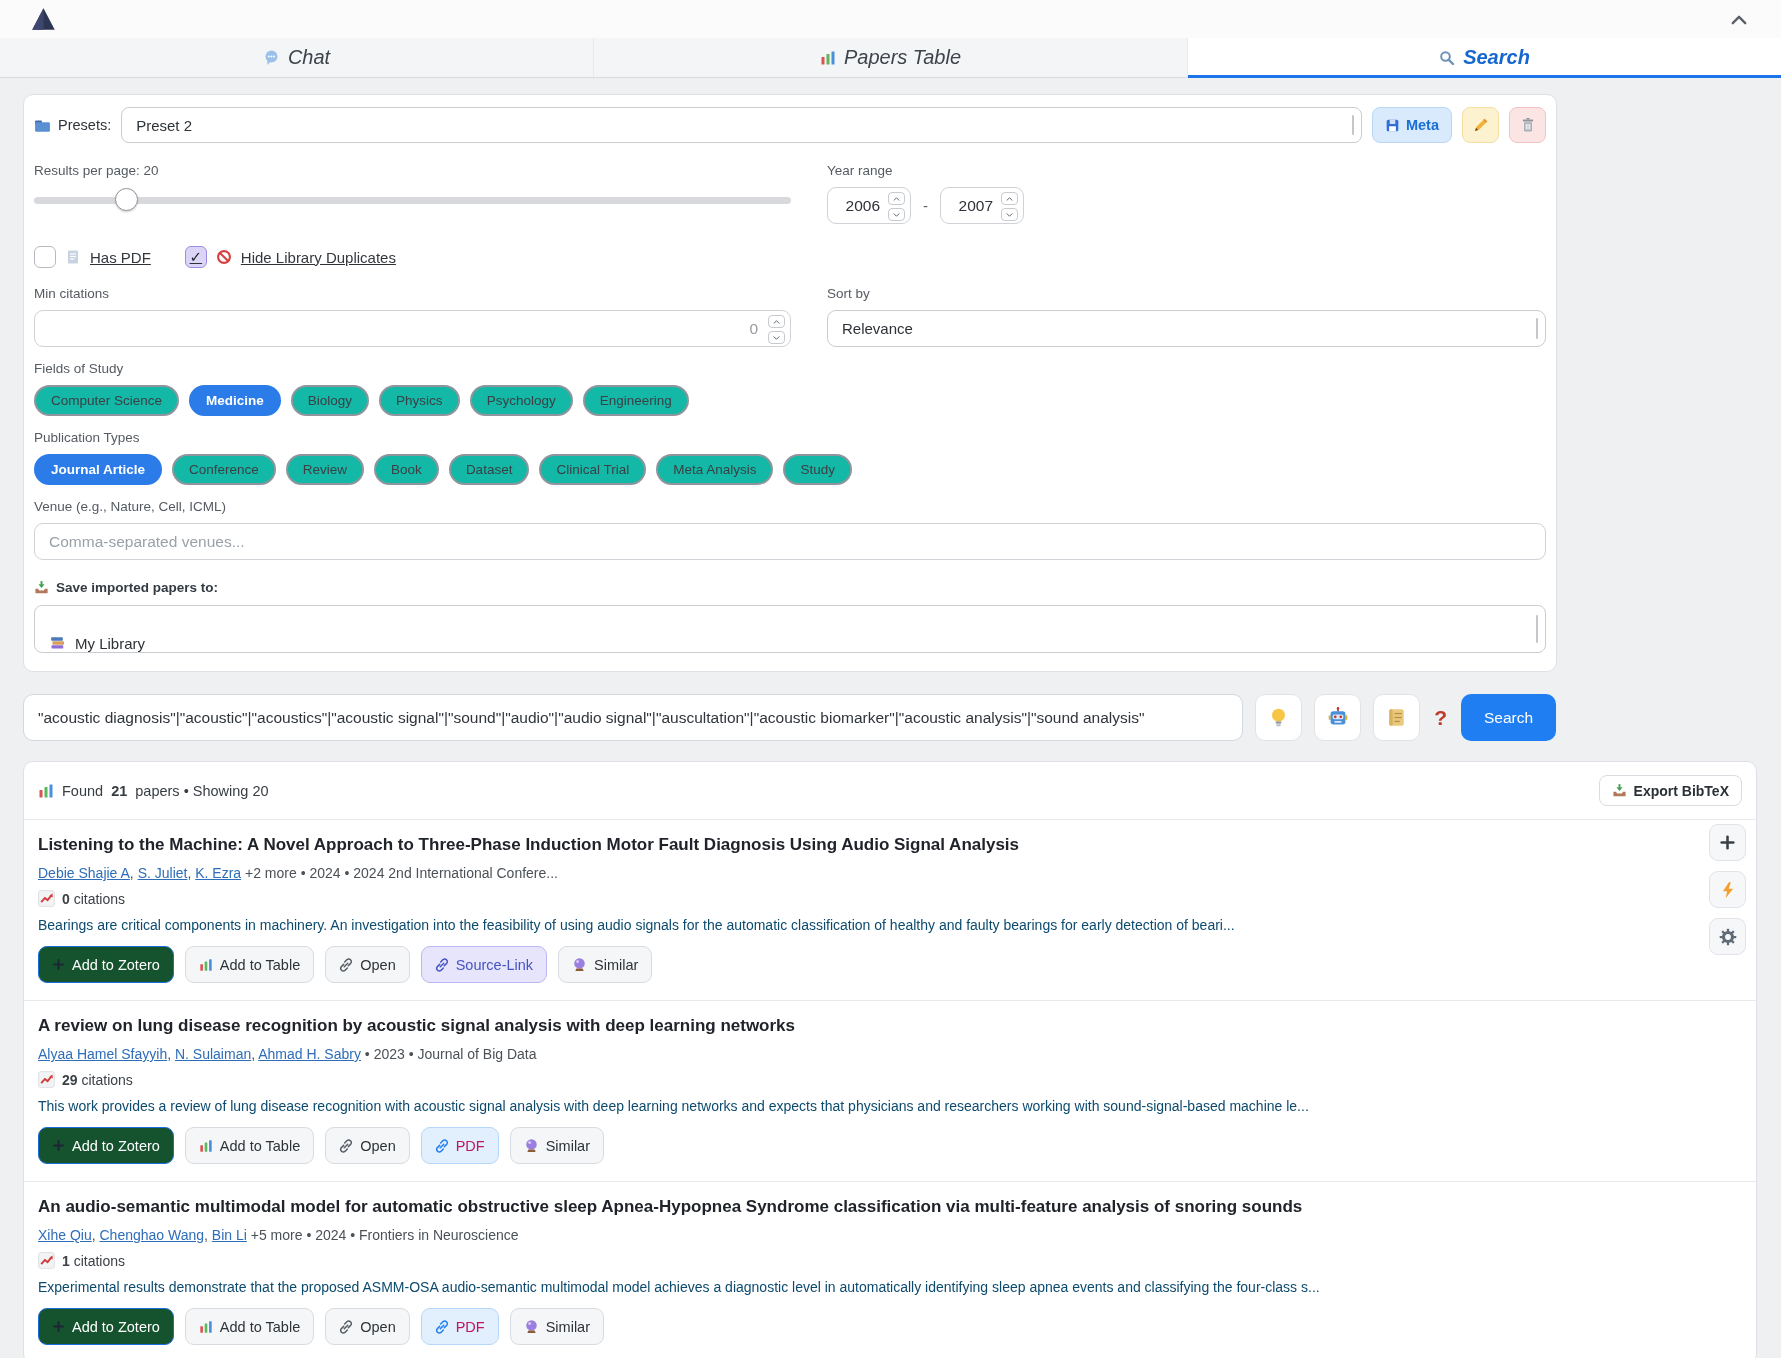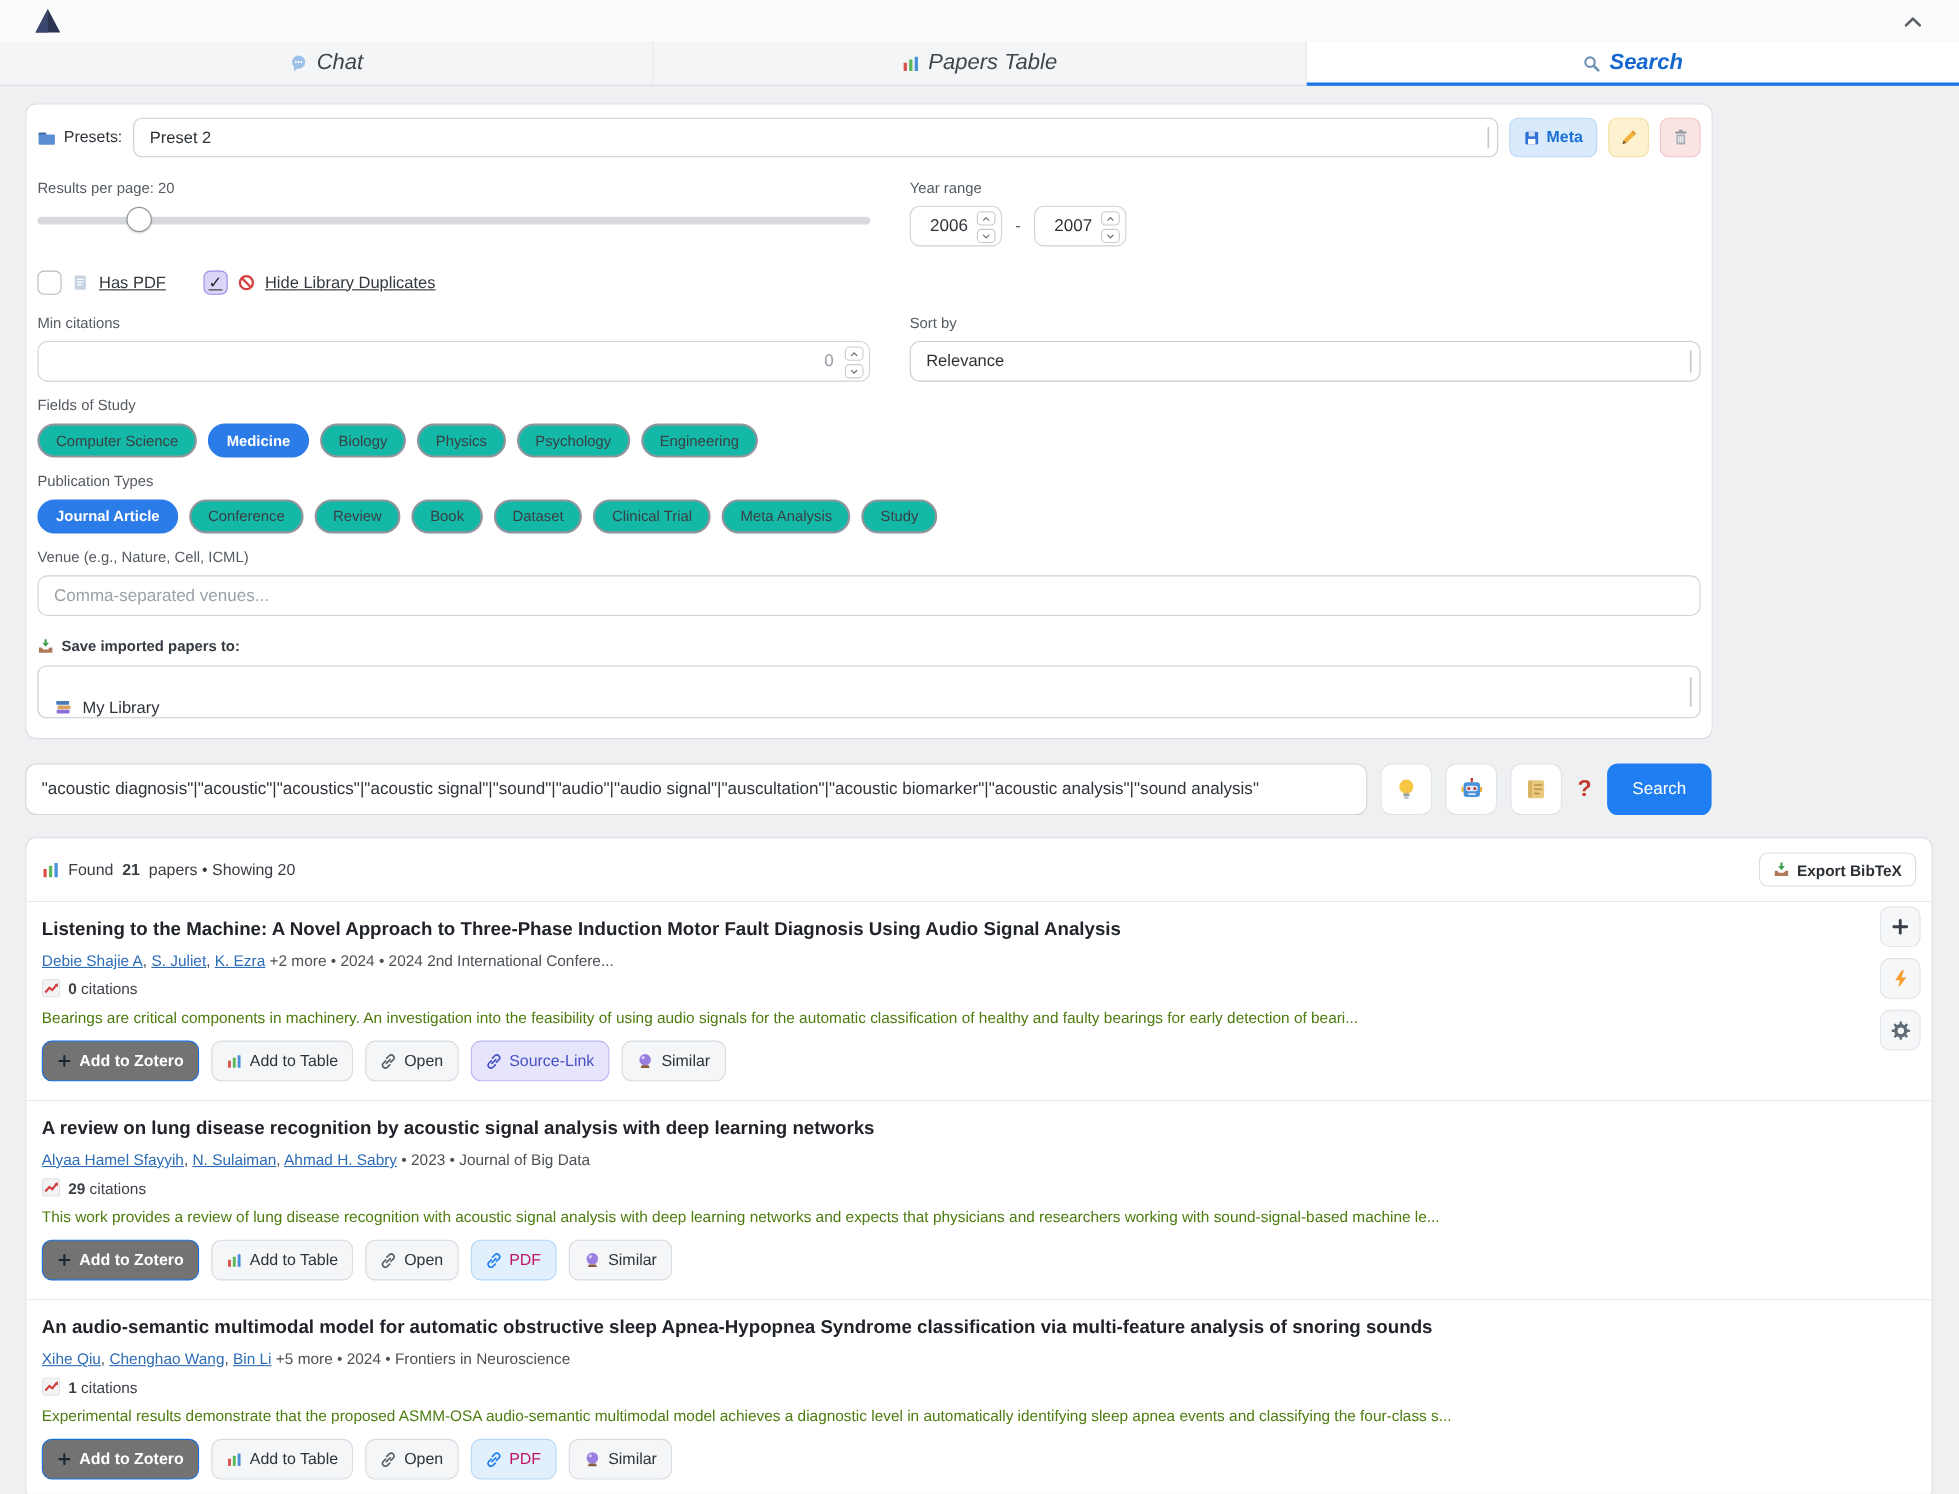--- a/index.html
+++ b/index.html
@@ -107,26 +107,26 @@
   .rh-left b { font-weight:700; }
   .btn-export { height:31px; padding:0 12px; border:1px solid #d9dce0; border-radius:8px; background:#fff;
     display:flex; align-items:center; gap:7px; font-size:14px; font-weight:700; color:#2b3036; cursor:pointer; }
 
   .paper { padding:15px 70px 17px 14px; border-bottom:1px solid #e7e9ec; }
   .paper:last-child { border-bottom:none; }
   .p-title { font-size:17px; font-weight:700; color:#20242a; margin-bottom:10px; white-space:nowrap; overflow:hidden; }
   .p-authors { font-size:14px; color:#4b5157; margin-bottom:9px; }
   .p-authors a { color:#2e6db8; text-decoration:underline; cursor:pointer; }
   .p-cit { display:flex; align-items:center; gap:7px; font-size:14px; color:#3c4147; margin-bottom:10px; }
-  .p-abs { font-size:14px; color:#4d7c0f; margin-bottom:13px; white-space:nowrap; overflow:hidden; }
+  .p-abs { font-size:14px; color:#0c4a6e; margin-bottom:13px; white-space:nowrap; overflow:hidden; }
   .p-actions { display:flex; gap:11px; }
   .act { height:37px; display:inline-flex; align-items:center; gap:7px; padding:0 13px;
     border-radius:9px; font-size:14.5px; border:1px solid #d8dbdf; background:#f5f6f7;
     color:#2e3338; cursor:pointer; white-space:nowrap; }
-  .act.zotero { background:#737373; border-color:#1a6fdd; color:#fff; font-weight:700; }
+  .act.zotero { background:#14532d; border-color:#1a6fdd; color:#fff; font-weight:400; }
   .act.source { background:#e7e5fb; border-color:#bcb6f2; color:#4553c4; }
   .act.pdf    { background:#e2f0fd; border-color:#b5d8f8; color:#be185d; }
   .lk { color:#565d65; }
   .act.source .lk { color:#4553c4; } .act.pdf .lk { color:#1f7ff2; }
 
   .float-col { position:absolute; top:62px; right:10px; display:flex; flex-direction:column; gap:10px; }
   .fbtn { width:37px; height:37px; border-radius:9px; background:#f6f7f8; border:1px solid #e0e3e7;
     display:flex; align-items:center; justify-content:center; cursor:pointer; }
 </style>
 </head>

